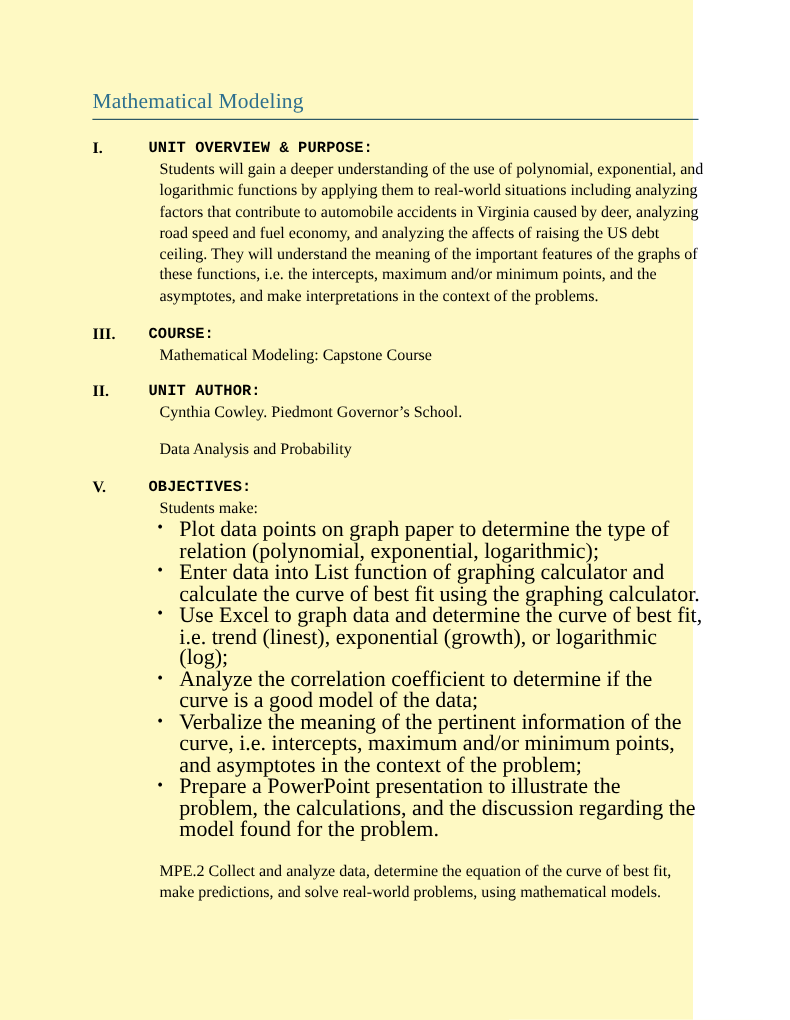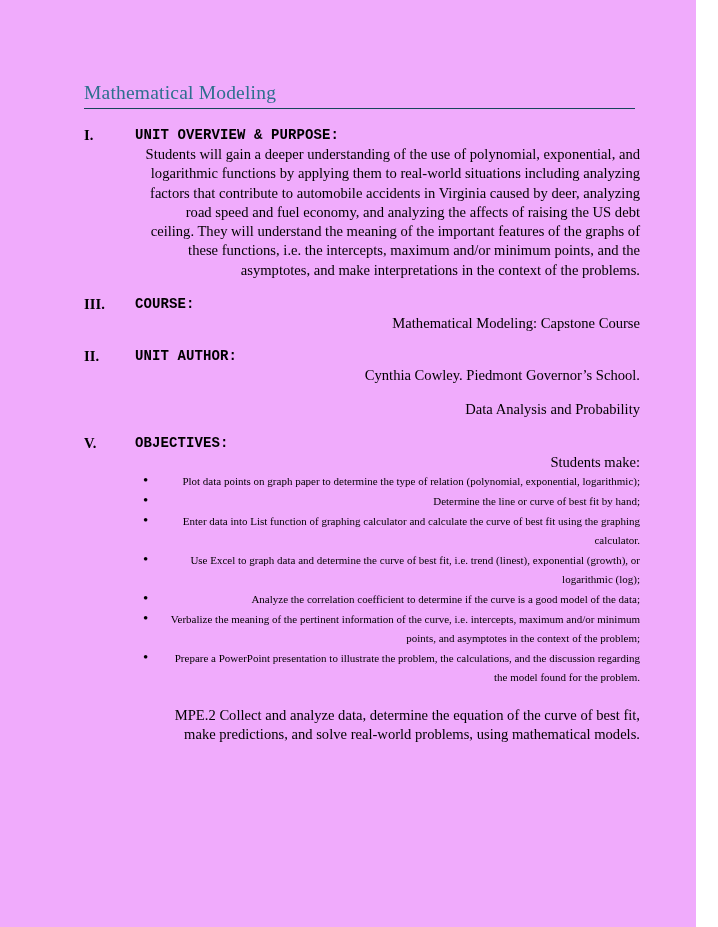--- a/index.html
+++ b/index.html
@@ -11,23 +11,23 @@
     width: 718px;
     height: 927px;
     font-family: "Liberation Serif", serif;
     color: #000000;
     position: relative;
     overflow: hidden;
   }
   .page {
     position: absolute;
     top: 0; left: 0;
-    width: 696px;
+    width: 630px;
     height: 927px;
-    background: #f0abfc;
+    background: #fef9c3;
   }
   .doc-title {
     position: absolute;
     left: 84px;
     top: 82px;
     font-family: "Liberation Serif", serif;
     font-size: 19.5px;
     color: #2d6f8e;
     letter-spacing: 0.2px;
     white-space: nowrap;
@@ -67,35 +67,34 @@
     font-weight: bold;
     font-size: 14px;
     line-height: 19px;
     letter-spacing: 0.1px;
     font-family: Liberation Mono, monospace;
   }
   .sec-body {
     margin-left: 61px;
     font-size: 14.6px;
     line-height: 19.3px;
-    text-align: right;
+    text-align: left;
   }
   .bullets {
     list-style: none;
     margin: 0;
     padding: 0;
     margin-left: 51px;
   }
   .bullets li {
     position: relative;
     padding-left: 28px;
-    font-size: 11px;
+    font-size: 20px;
     line-height: 19.3px;
     margin-bottom: 0.5px;
-    text-align: right;
   }
   .bullets li::before {
     content: "\2022";
     position: absolute;
     left: 8px;
     top: -1px;
     font-size: 15px;
     line-height: 19.3px;
   }
   .gap-sm { height: 4px; }
@@ -139,21 +138,20 @@
     </div>
 
     <div class="section">
       <div class="sec-head">
         <span class="sec-num">V.</span>
         <span class="sec-title">OBJECTIVES:</span>
       </div>
       <div class="sec-body">Students make:</div>
       <ul class="bullets">
         <li>Plot data points on graph paper to determine the type of relation (polynomial, exponential, logarithmic);</li>
-        <li>Determine the line or curve of best fit by hand;</li>
         <li>Enter data into List function of graphing calculator and calculate the curve of best fit using the graphing calculator.</li>
         <li>Use Excel to graph data and determine the curve of best fit, i.e. trend (linest), exponential (growth), or logarithmic (log);</li>
         <li>Analyze the correlation coefficient to determine if the curve is a good model of the data;</li>
         <li>Verbalize the meaning of the pertinent information of the curve, i.e. intercepts, maximum and/or minimum points, and asymptotes in the context of the problem;</li>
         <li>Prepare a PowerPoint presentation to illustrate the problem, the calculations, and the discussion regarding the model found for the problem.</li>
       </ul>
     </div>
 
     <div class="gap-sm"></div>
 

